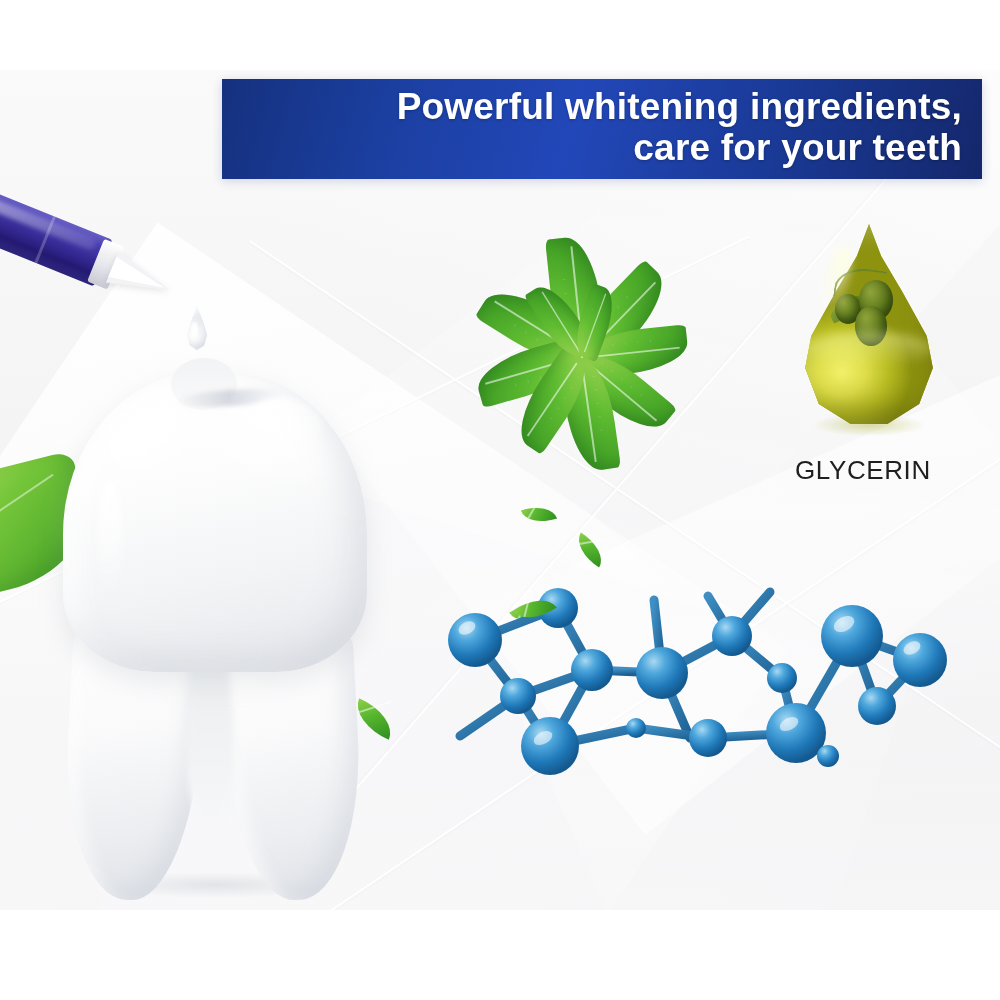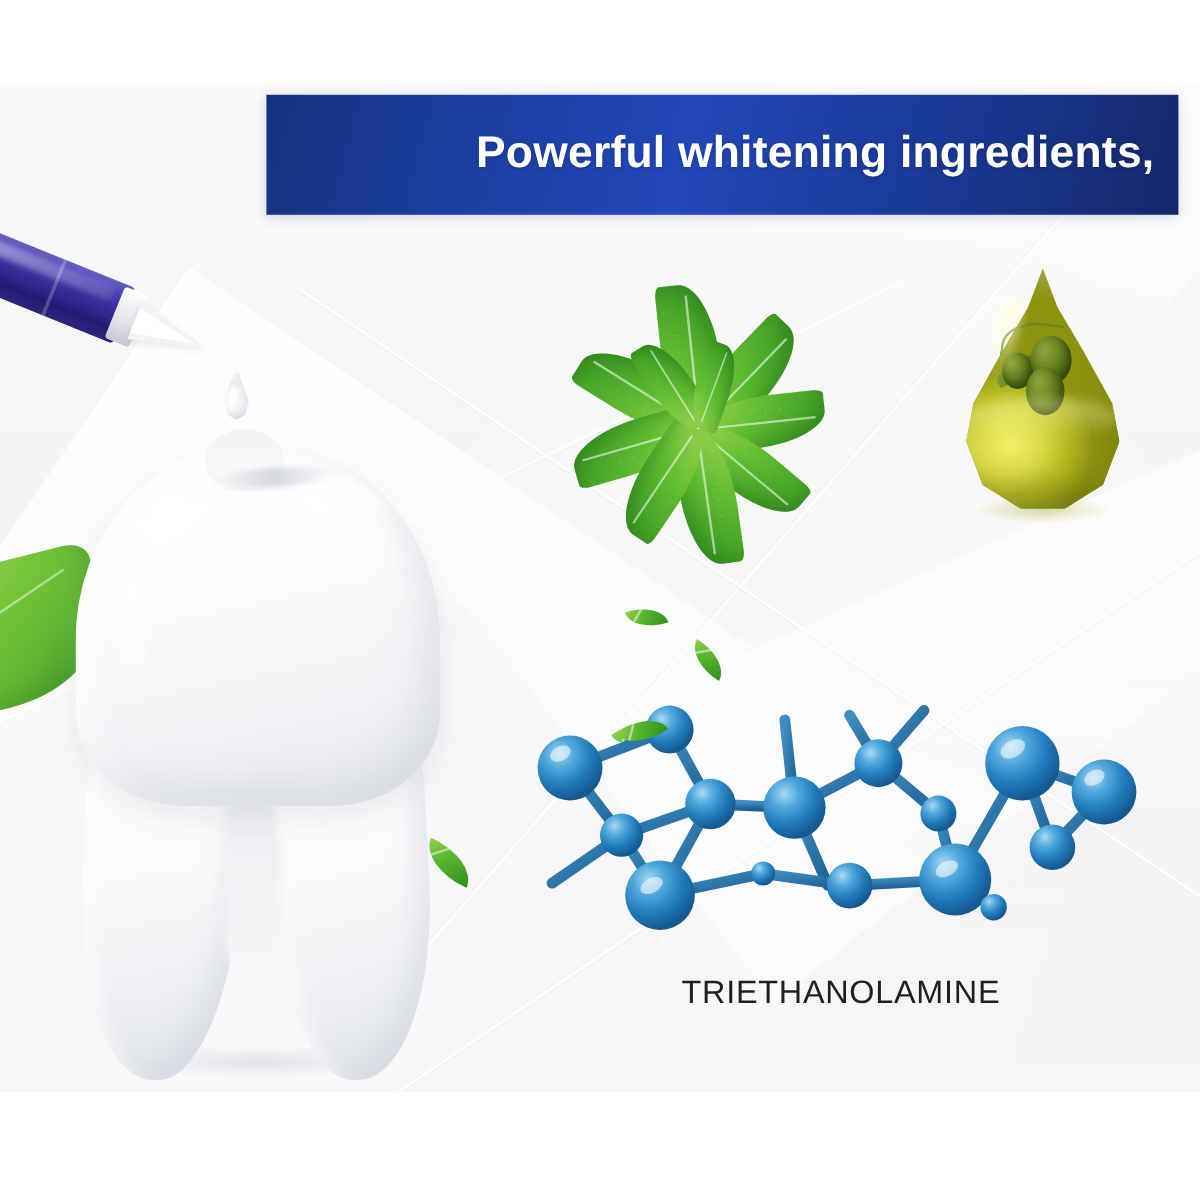--- a/index.html
+++ b/index.html
@@ -195,20 +195,21 @@
     <div class="facet f5"></div>
     <div class="edge e1"></div>
     <div class="edge e2"></div>
     <div class="edge e3"></div>
     <div class="edge e4"></div>
   </div>
 
   <div class="banner">
     <div class="banner-inner">
       <div class="hl">Powerful whitening ingredients,</div>
+      <div class="hl">care for your teeth</div>
     </div>
   </div>
 
   <div class="pen">
     <div class="pen-body"></div>
     <div class="pen-gloss"></div>
     <div class="pen-ring pen-r1"></div>
     <div class="pen-ring pen-r2"></div>
     <div class="pen-collar"></div>
     <div class="pen-tip"></div>
@@ -325,15 +326,15 @@
         <ellipse cx="27" cy="50" rx="9" ry="6" transform="rotate(-28 27 50)"></ellipse>
         <ellipse cx="103" cy="160" rx="10" ry="6" transform="rotate(-28 103 160)"></ellipse>
         <ellipse cx="404" cy="46" rx="11" ry="7" transform="rotate(-28 404 46)"></ellipse>
         <ellipse cx="349" cy="146" rx="10" ry="6" transform="rotate(-28 349 146)"></ellipse>
         <ellipse cx="472" cy="70" rx="9" ry="6" transform="rotate(-28 472 70)"></ellipse>
       </g>
     </svg>
   </div>
   <div class="leaf" style="left:516px;top:598px;width:38px;height:22px;transform:rotate(-34deg);"></div>
 
-  <div class="cap cap-tri">TRIETHANOLAMINE</div>
+  <div class="cap cap-gly">GLYCERIN</div>
 
 </div>
 
 </body></html>

